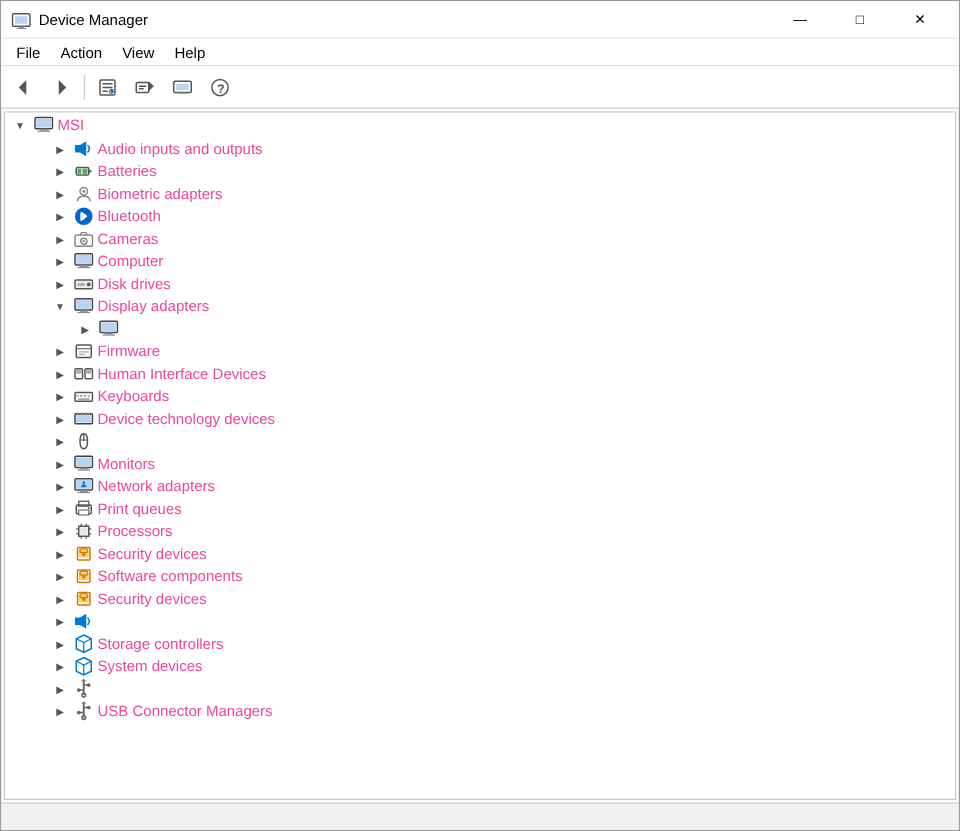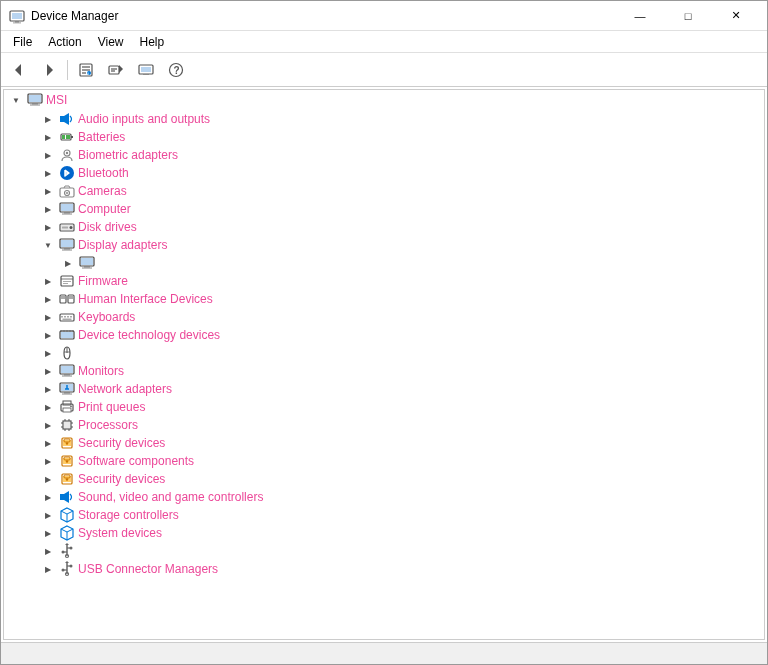--- a/index.html
+++ b/index.html
@@ -534,21 +534,20 @@
 
     <div class="tree-item child-item">
       <div class="expand-arrow">▶</div>
       <div class="tree-icon">
         <svg width="16" height="16" viewBox="0 0 16 16">
           <rect x="1" y="5" width="4" height="6" fill="#0078d7"></rect>
           <polygon points="5,5 10,2 10,14 5,11" fill="#0078d7"></polygon>
           <path d="M11,5 Q14,8 11,11" fill="none" stroke="#0078d7" stroke-width="1.2"></path>
         </svg>
       </div>
-      <span class="tree-label">Sound, video and game controllers</span>
     </div>
 
     <div class="tree-item child-item">
       <div class="expand-arrow">▶</div>
       <div class="tree-icon">
         <svg width="16" height="16" viewBox="0 0 16 16">
           <path d="M8,1 L14,4 L14,12 L8,15 L2,12 L2,4 Z" fill="none" stroke="#0078d7" stroke-width="1.2"></path>
           <path d="M2,4 L8,7 L14,4" fill="none" stroke="#0078d7" stroke-width="1"></path>
           <line x1="8" y1="7" x2="8" y2="15" stroke="#0078d7" stroke-width="1"></line>
         </svg>

